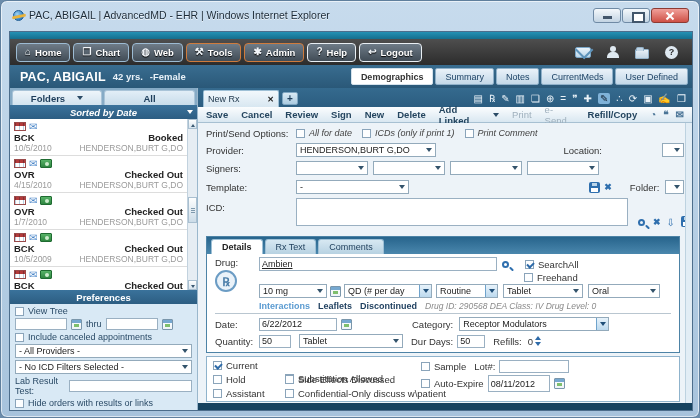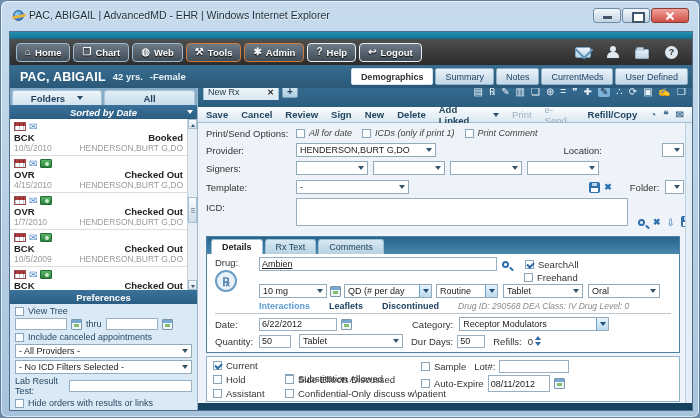--- a/index.html
+++ b/index.html
@@ -140,21 +140,21 @@
   .dd.bluearr { padding-right:0; }
   .dd.bluearr .arrbox { margin-left:auto; width:12px; align-self:stretch;
     background:linear-gradient(#e8f3fb,#bcd9ee); border-left:1px solid #6fa3cc;
     display:flex; align-items:center; justify-content:center; }
   .dd.bluearr .arrbox i { width:0; height:0; border-left:3px solid transparent;
     border-right:3px solid transparent; border-top:4px solid #1f4e78; }
 
   
   .main { flex:1; display:flex; flex-direction:column; overflow:hidden; }
   .rx-tabstrip { height:19px; background:linear-gradient(#356a8e,#2b5d80);
-    display:flex; align-items:flex-end; padding:0 6px 7px 5px; }
+    display:flex; align-items:flex-end; padding:0 6px 0 5px; }
   .rx-tab { height:17px; width:76px; border-radius:2px 2px 0 0; background:linear-gradient(#f2f8fc,#d8e7f1);
     border:1px solid #9ec0d6; border-bottom:none; display:flex; align-items:center;
     font-size:9px; color:#223a4e; padding:0 4px; }
   .rx-tab .x { margin-left:auto; font-size:8px; font-weight:bold; color:#222; }
   .plus-tab { height:13px; width:16px; margin:0 0 2px 3px; border-radius:2px; background:linear-gradient(#d8e9f4,#abcbe0);
     border:1px solid #7ea6c2; font-size:10px; font-weight:bold; color:#1d3d5a; text-align:center; line-height:12px; }
   .strip-icons { margin-left:auto; display:flex; align-items:center; gap:6px; padding-bottom:3px; }
   .strip-icons .si { font-size:10px; line-height:11px; color:#eaf2f8; }
   .strip-icons .si.active { background:#7fb2d8; border-radius:2px; padding:0 2px; color:#123; }
 
@@ -181,21 +181,21 @@
   
   .details { margin:4px 12px 0 0; border:1px solid #4d83a6; background:#fff; height:117px;
     display:flex; flex-direction:column; }
   .d-tabbar { height:17px; background:linear-gradient(#27648c,#4a87ad); display:flex; align-items:flex-end; padding-left:4px; }
   .d-tab { height:15px; padding:0 10px; margin-right:2px; border-radius:3px 3px 0 0; border:1px solid #9ec0d6; border-bottom:none;
     background:linear-gradient(#d7e8f2,#b7d2e2); font-size:9px; color:#1d3d5a; display:flex; align-items:center; }
   .d-tab.active { background:#fff; font-weight:bold; color:#222; }
   .d-content { flex:1; padding:3px 8px 0 8px; position:relative; }
   .rx-circle { width:22px; height:22px; border:2px solid #6b9cc4; border-radius:50%; color:#4a7da8;
     font-size:12px; font-weight:bold; text-align:center; line-height:20px; background:#eaf2f9; }
-  .linkrow { display:flex; align-items:center; gap:19px; margin:3px 0 2px 44px; font-size:9px; }
+  .linkrow { display:flex; align-items:center; gap:8px; margin:3px 0 2px 44px; font-size:9px; }
   .lnk-light { color:#5b9bd1; font-weight:bold; }
   .lnk-dark { color:#1d3e5e; font-weight:bold; }
   .meta { font-style:italic; color:#8a8a8a; font-size:8.5px; }
   .divider { border-top:1px solid #b9c6d0; margin:1px 0 3px 0; }
   .spin { display:inline-flex; flex-direction:column; gap:2px; margin-left:2px; }
   .spin i { width:0; height:0; border-left:3px solid transparent; border-right:3px solid transparent; }
   .spin .up { border-bottom:4px solid #2d6aa8; }
   .spin .dn { border-top:4px solid #2d6aa8; }
 
   

